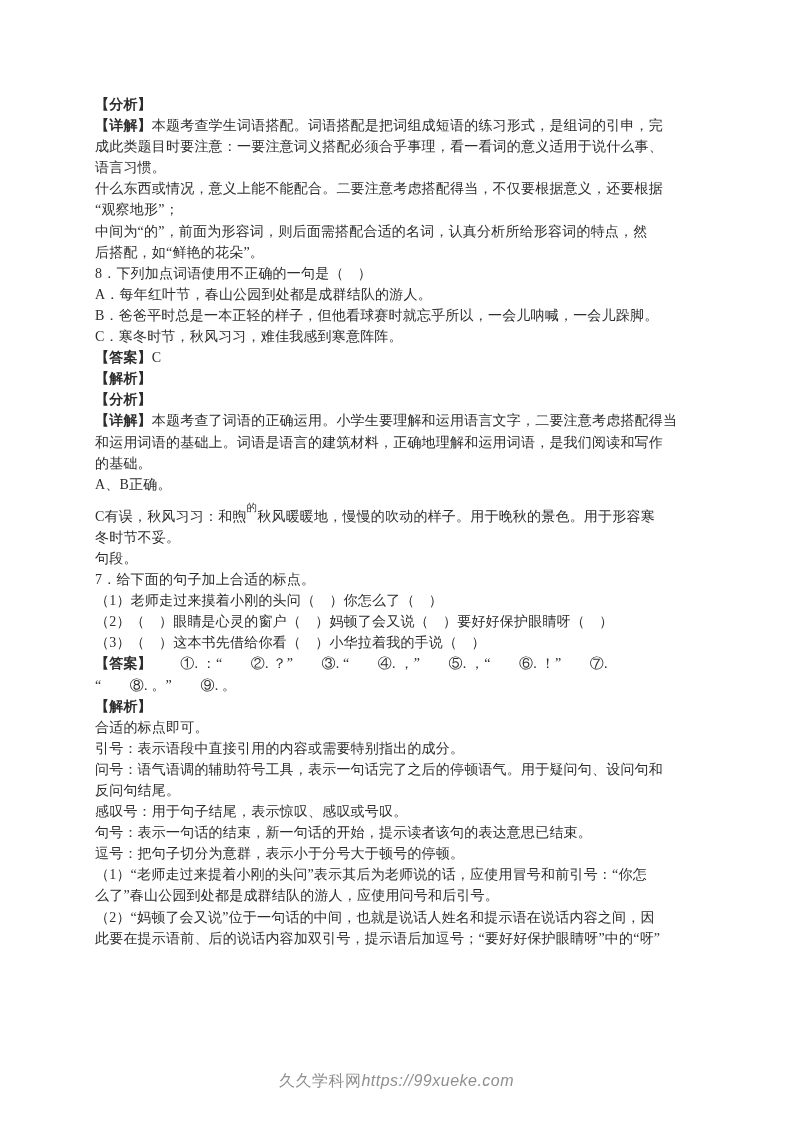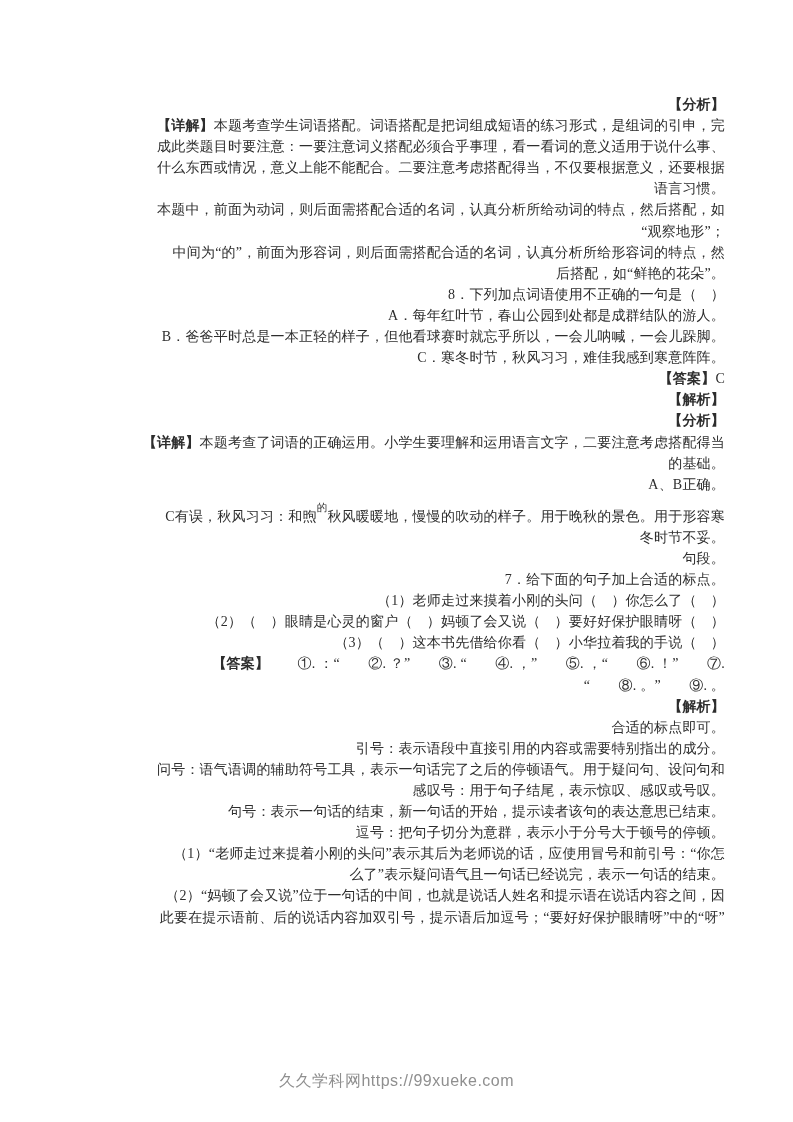--- a/index.html
+++ b/index.html
@@ -16,21 +16,20 @@
     position:absolute;
     left:95px;
     top:94px;
     width:630px;
   }
   .line{
     font-size:14px;
     line-height:21.1px;
     white-space:pre;
     letter-spacing:0.2px;
-    text-align:right;
   }
   .line .marker{font-weight:bold;}
   .line sup{
     font-size:10.5px;
     line-height:0;
     position:relative;
     top:-4px;
   }
   .sup-line{margin-bottom:0;}
   .spacer{width:100%;}
@@ -38,64 +37,65 @@
     position:absolute;
     left:0;
     right:0;
     bottom:30px;
     text-align:center;
     font-family:"Liberation Sans","DejaVu Sans",sans-serif;
     font-size:16px;
     color:#8f8f8f;
     letter-spacing:0.5px;
   }
-  .footer .url{margin-left:0;}
+  .footer .url{margin-left:0;font-style:italic;}
 </style>
 </head>
 <body>
 
 <div class="page">
   <div class="content">
       <div class="line"><span class="marker">【分析】</span></div>
       <div class="line"><span class="marker">【详解】</span><span>本题考查学生词语搭配。词语搭配是把词组成短语的练习形式，是组词的引申，完</span></div>
       <div class="line"><span>成此类题目时要注意：一要注意词义搭配必须合乎事理，看一看词的意义适用于说什么事、</span></div>
+      <div class="line"><span>语言习惯。</span></div>
       <div class="line"><span>什么东西或情况，意义上能不能配合。二要注意考虑搭配得当，不仅要根据意义，还要根据</span></div>
-      <div class="line"><span>语言习惯。</span></div>
-      <div class="line"><span>本题中，前面为动词，则后面需搭配合适的名词，认真分析所给动词的特点，然后搭配，如</span></div>
       <div class="line"><span>“观察地形”；</span></div>
       <div class="line"><span>中间为“的”，前面为形容词，则后面需搭配合适的名词，认真分析所给形容词的特点，然</span></div>
       <div class="line"><span>后搭配，如“鲜艳的花朵”。</span></div>
       <div class="line"><span>8．下列加点词语使用不正确的一句是（　）</span></div>
       <div class="line"><span>A．每年红叶节，春山公园到处都是成群结队的游人。</span></div>
       <div class="line"><span>B．爸爸平时总是一本正轻的样子，但他看球赛时就忘乎所以，一会儿呐喊，一会儿跺脚。</span></div>
       <div class="line"><span>C．寒冬时节，秋风习习，难佳我感到寒意阵阵。</span></div>
       <div class="line"><span class="marker">【答案】</span><span>C</span></div>
       <div class="line"><span class="marker">【解析】</span></div>
       <div class="line"><span class="marker">【分析】</span></div>
       <div class="line"><span class="marker">【详解】</span><span>本题考查了词语的正确运用。小学生要理解和运用语言文字，二要注意考虑搭配得当</span></div>
+      <div class="line"><span>和运用词语的基础上。词语是语言的建筑材料，正确地理解和运用词语，是我们阅读和写作</span></div>
       <div class="line"><span>的基础。</span></div>
       <div class="line"><span>A、B正确。</span></div>
       <div class="spacer" style="height: 11px;"></div>
       <div class="line sup-line"><span>C有误，秋风习习：和煦</span><sup>的</sup><span>秋风暖暖地，慢慢的吹动的样子。用于晚秋的景色。用于形容寒</span></div>
       <div class="line"><span>冬时节不妥。</span></div>
       <div class="line"><span>句段。</span></div>
       <div class="line"><span>7．给下面的句子加上合适的标点。</span></div>
       <div class="line"><span>（1）老师走过来摸着小刚的头问（　）你怎么了（　）</span></div>
       <div class="line"><span>（2）（　）眼睛是心灵的窗户（　）妈顿了会又说（　）要好好保护眼睛呀（　）</span></div>
       <div class="line"><span>（3）（　）这本书先借给你看（　）小华拉着我的手说（　）</span></div>
       <div class="line"><span class="marker">【答案】</span><span>　　①. ：“　　②. ？”　　③. “　　④. ，”　　⑤. ，“　　⑥. ！”　　⑦.</span></div>
       <div class="line"><span>“　　⑧. 。”　　⑨. 。</span></div>
       <div class="line"><span class="marker">【解析】</span></div>
       <div class="line"><span>合适的标点即可。</span></div>
       <div class="line"><span>引号：表示语段中直接引用的内容或需要特别指出的成分。</span></div>
       <div class="line"><span>问号：语气语调的辅助符号工具，表示一句话完了之后的停顿语气。用于疑问句、设问句和</span></div>
+      <div class="line"><span>反问句结尾。</span></div>
       <div class="line"><span>感叹号：用于句子结尾，表示惊叹、感叹或号叹。</span></div>
       <div class="line"><span>句号：表示一句话的结束，新一句话的开始，提示读者该句的表达意思已结束。</span></div>
       <div class="line"><span>逗号：把句子切分为意群，表示小于分号大于顿号的停顿。</span></div>
       <div class="line"><span>（1）“老师走过来提着小刚的头问”表示其后为老师说的话，应使用冒号和前引号：“你怎</span></div>
-      <div class="line"><span>么了”表示疑问语气且一句话已经说完，表示一句话的结束。</span></div>
+      <div class="line"><span>么了”春山公园到处都是成群结队的游人，应使用问号和后引号。</span></div>
       <div class="line"><span>（2）“妈顿了会又说”位于一句话的中间，也就是说话人姓名和提示语在说话内容之间，因</span></div>
       <div class="line"><span>此要在提示语前、后的说话内容加双引号，提示语后加逗号；“要好好保护眼睛呀”中的“呀”</span></div>
     </div>
   <div class="footer">
     <span>久久学科网</span><span class="url">https://99xueke.com</span>
   </div>
 </div>
 
 </body></html>

